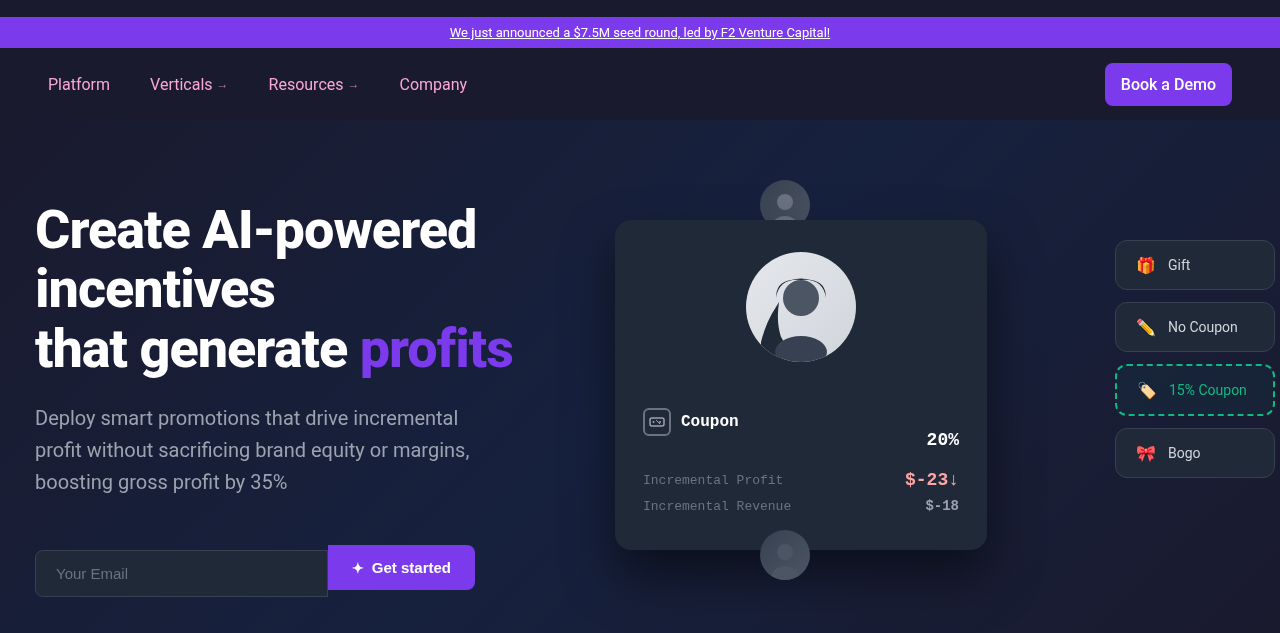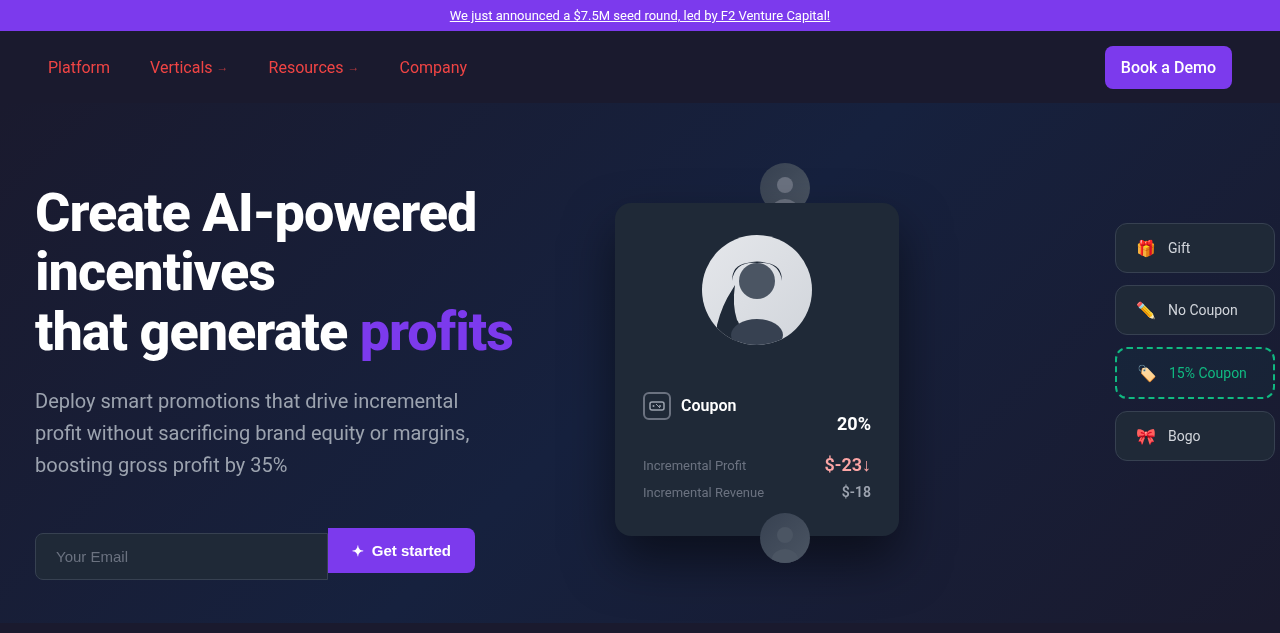--- a/index.html
+++ b/index.html
@@ -12,20 +12,21 @@
       min-height: 633px;
       overflow-x: hidden;
     }
 
     
     .announcement-bar {
       background-color: #7c3aed;
       text-align: center;
       padding: 8px 16px;
       font-size: 13px;
+      margin-top: 17px;
     }
     .announcement-bar a {
       color: #fff;
       text-decoration: underline;
       font-weight: 400;
     }
 
     
     nav {
       display: flex;
@@ -52,21 +53,21 @@
       color: #fff;
       letter-spacing: -0.5px;
     }
     .nav-links {
       display: flex;
       align-items: center;
       gap: 40px;
       list-style: none;
     }
     .nav-links li a {
-      color: #ef4444;
+      color: #f9a8d4;
       text-decoration: none;
       font-size: 16px;
       display: flex;
       align-items: center;
       gap: 4px;
     }
     .nav-arrow {
       font-size: 12px;
       opacity: 0.7;
     }
@@ -158,25 +159,26 @@
       flex: 1;
       position: relative;
       height: 420px;
     }
 
     
     .main-card {
       position: absolute;
       left: 20px;
       top: 40px;
-      width: 284px;
+      width: 372px;
       background: #1f2937;
       border-radius: 16px;
       padding: 32px 28px 28px;
       box-shadow: 0 25px 50px rgba(0,0,0,0.5);
+      font-family: Liberation Mono, monospace;
     }
 
     .avatar-container {
       display: flex;
       justify-content: center;
       margin-bottom: 32px;
     }
 
     .avatar-circle {
       width: 110px;

